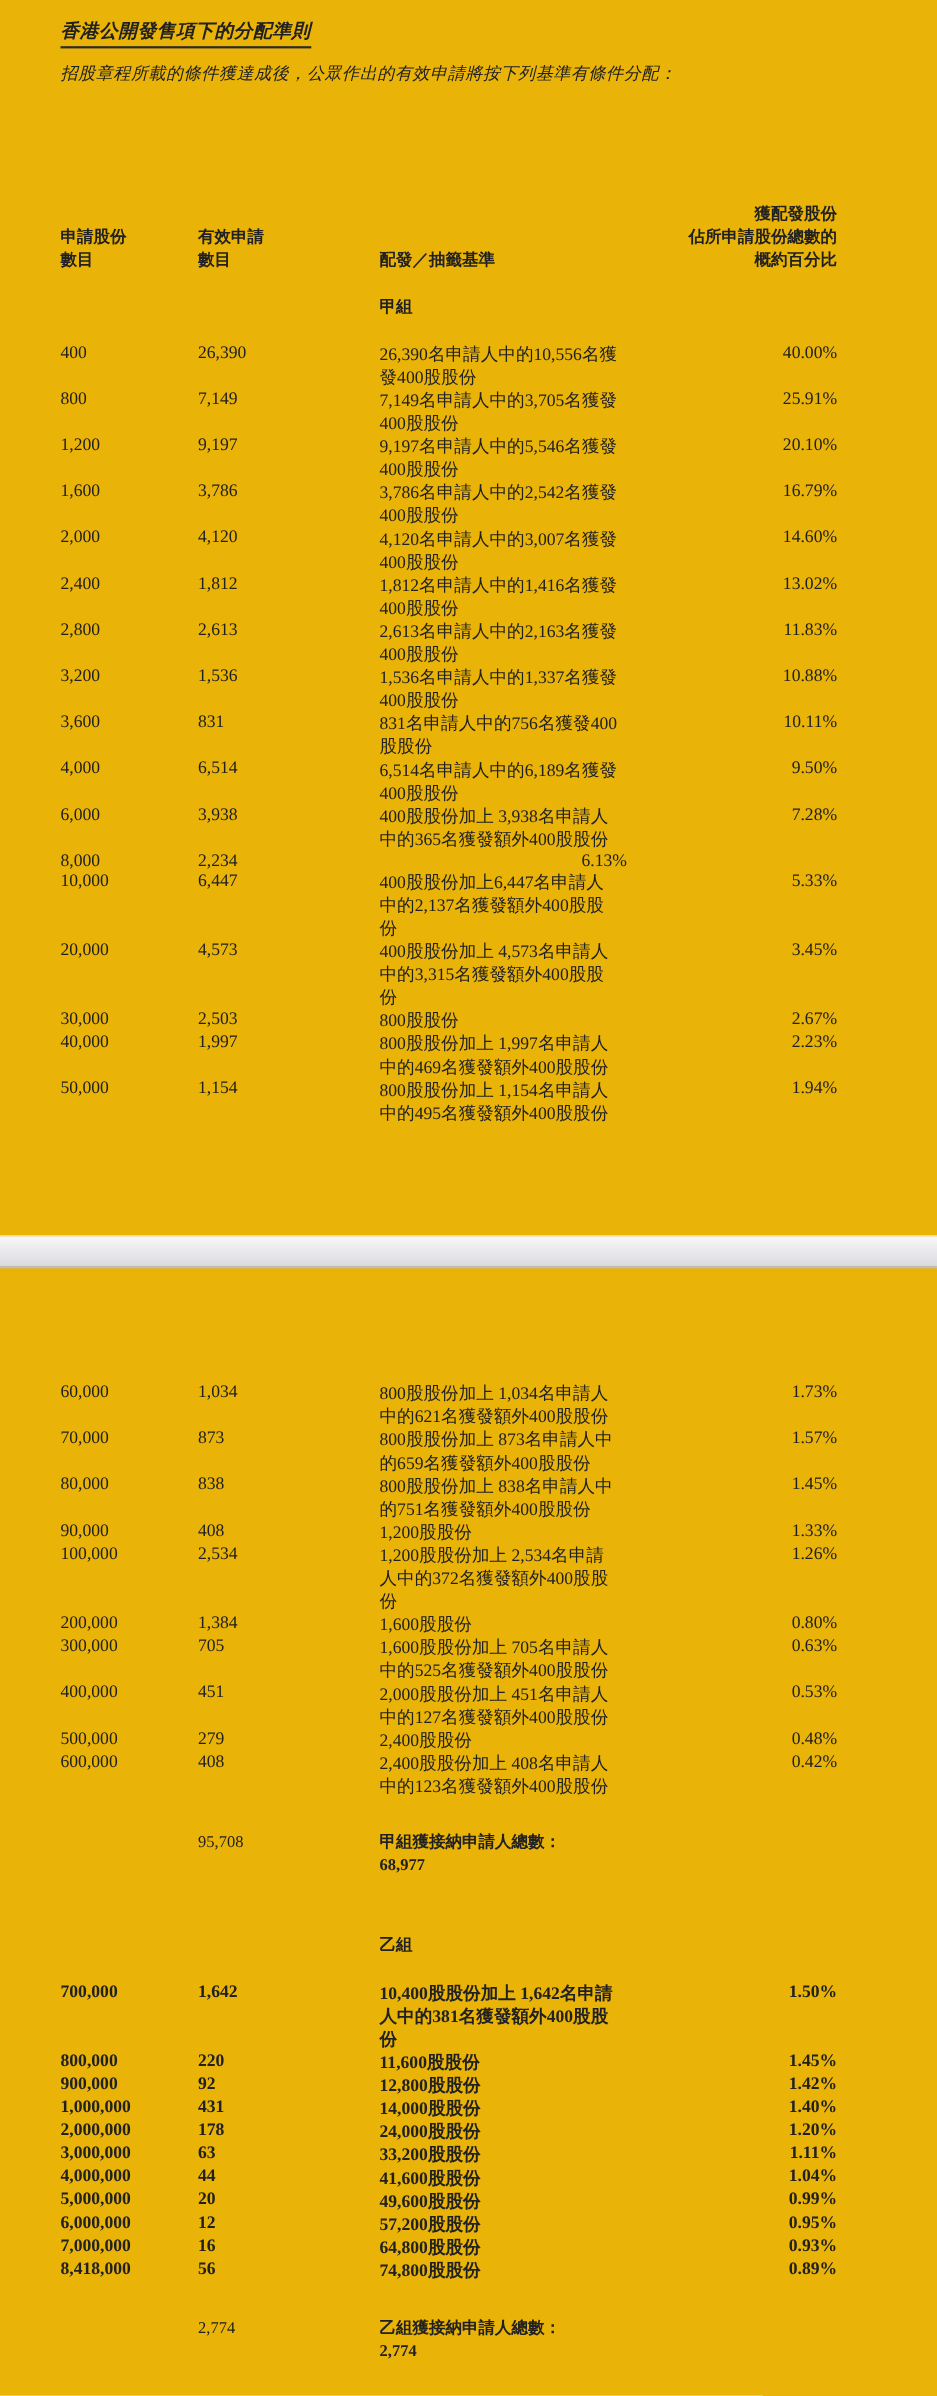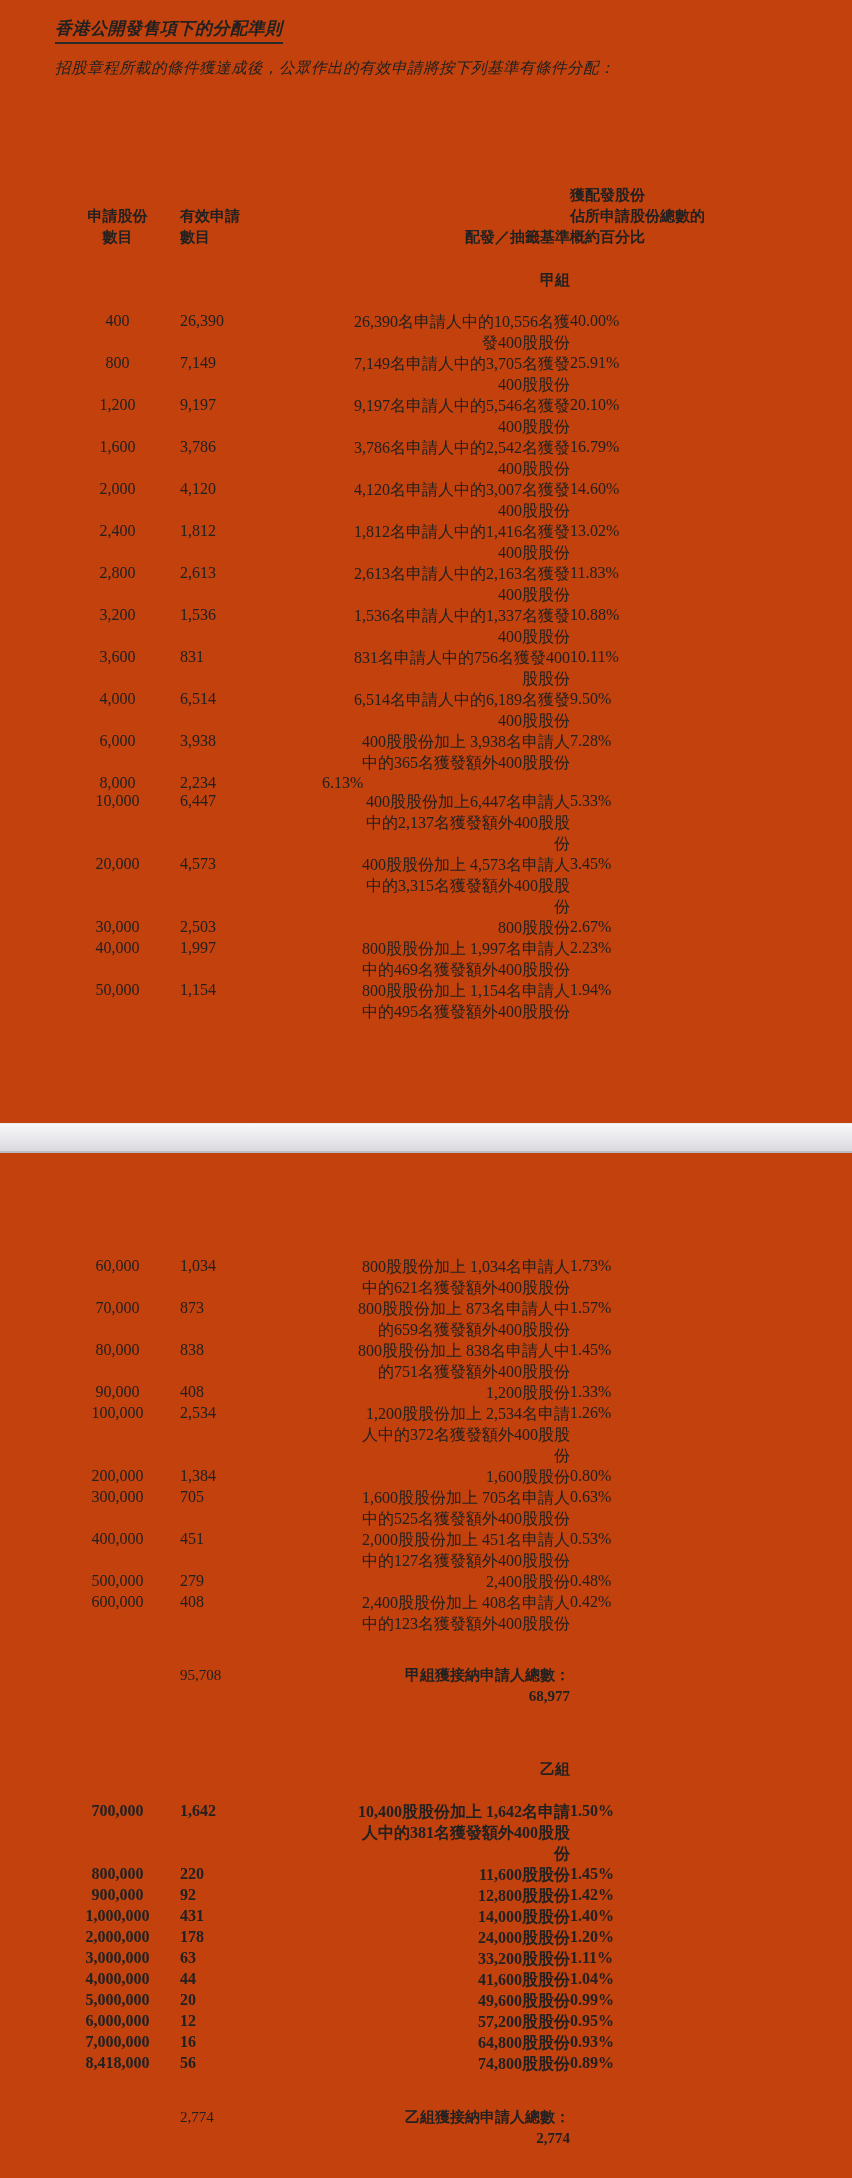--- a/index.html
+++ b/index.html
@@ -6,21 +6,21 @@
   body {
     font-family: "Liberation Serif", "DejaVu Serif", serif;
     color: #212121;
     background: #ffffff;
   }
   .doc {
     position: relative;
     width: 852px;
     height: 2178px;
     overflow: hidden;
-    background: #c2410c;
+    background: #eab308;
   }
   .content { padding-left: 55px; }
 
   .title {
     display: inline-block;
     margin: 17px 0 0 0;
     font-size: 17px;
     line-height: 24px;
     font-weight: 700;
     font-style: italic;
@@ -37,24 +37,24 @@
   }
 
   .grid {
     display: grid;
     grid-template-columns: 125px 142px 248px 191px;
     align-items: start;
     font-size: 15px;
     line-height: 21px;
   }
   .cell { min-height: 1px; }
-  .c1 { text-align: center; }
+  .c1 { text-align: left; }
   .c2 { text-align: left; }
-  .c3 { text-align: right; padding-left: 23px; }
-  .c4 { text-align: left; }
+  .c3 { text-align: left; padding-left: 23px; }
+  .c4 { text-align: right; }
   .c3 div { white-space: nowrap; }
 
   .thead { margin-top: 106px; }
   .hcol {
     display: flex;
     flex-direction: column;
     justify-content: flex-end;
     font-weight: 700;
     align-self: stretch;
     height: 63px;

